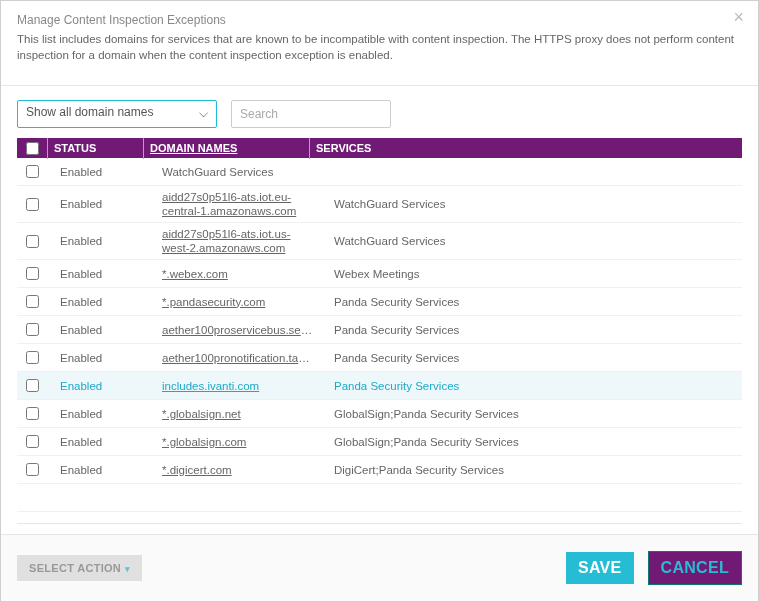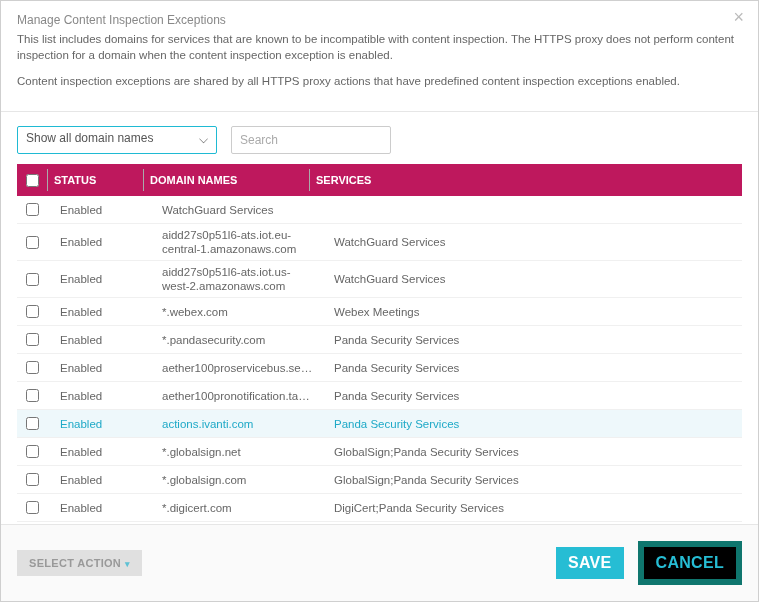--- a/index.html
+++ b/index.html
@@ -9,57 +9,56 @@
   .header { padding:12px 16px 12px 16px; border-bottom:1px solid #e6e6e6; }
   .title { font-size:12px; color:#888; font-weight:400; margin-bottom:4px; }
   .desc { font-size:11.5px; line-height:16px; color:#666; }
   .desc p { margin:0 0 10px 0; }
   .controls { display:flex; gap:14px; padding:14px 16px 10px 16px; }
   .select { width:200px; height:28px; border:1px solid #1fbad3; background:#fff; color:#555; padding:4px 24px 4px 8px; font-size:12px; position:relative; border-radius:2px; }
   .select::after { content:"⌵"; position:absolute; right:8px; top:5px; color:#555; font-size:12px; }
   .search { width:160px; height:28px; border:1px solid #ccc; padding:6px 8px; font-size:12px; border-radius:2px; }
   .search::placeholder { color:#aaa; }
   .table-wrap { flex:1; overflow:hidden; padding:0 16px; position:relative; }
-  .thead { display:flex; background:#be185d; color:#fff; font-size:11px; font-weight:bold; height:32px; align-items:center;justify-content:flex-end; }
+  .thead { display:flex; background:#701a75; color:#fff; font-size:11px; font-weight:bold; height:20px; align-items:center;justify-content:flex-end; }
   .col-cb { width:30px; display:flex; justify-content:center; }
   .col-status { width:95px; padding-left:6px; }
-  .col-domain { width:165px; padding-left:6px; }
+  .col-domain { width:165px; padding-left:6px;text-decoration:underline; }
   .col-services { flex:1; padding-left:6px; }
   .divider { width:1px; height:22px; background:#aaa; }
   .tbody { height:366px; overflow-y:scroll; border-bottom:1px solid #e6e6e6; }
   .row { display:flex; align-items:center; min-height:28px; border-bottom:1px solid #f0f0f0; font-size:11.5px; color:#666; padding:4px 0;gap:7px; }
   .row .col-domain { white-space:nowrap; overflow:hidden; text-overflow:ellipsis; padding-right:8px; }
   .row .col-cb input { margin:0; }
   .row.hl { background:#eef8fb; color:#1fa9c7; }
   .row.hl .col-status, .row.hl .col-domain, .row.hl .col-services { color:#1fa9c7; }
   .row .multi { line-height:14px; }
   .footer { border-top:1px solid #e6e6e6; padding:16px; display:flex; align-items:center; background:#fafafa; }
   .select-action { background:#e0e0e0; color:#999; font-size:11px; font-weight:bold; padding:7px 12px; border:none; letter-spacing:0.3px; cursor:pointer; }
   .select-action .chev { color:#5fc1d4; margin-left:4px; font-size:9px; }
   .spacer { flex:1; }
   .btn { font-size:16px; font-weight:bold; padding:7px 12px; border:none; cursor:pointer; letter-spacing:0.3px; }
   .btn-save { background:#26bdd4; color:#fff; margin-right:14px; }
-  .btn-cancel { background:#000000; color:#26bdd4; border:6px solid #0f766e; }
+  .btn-cancel { background:#701a75; color:#26bdd4; border:1px solid #0f766e; }
   input[type=checkbox] { width:13px; height:13px; }
   
   .tbody::-webkit-scrollbar { width:14px; }
   .tbody::-webkit-scrollbar-thumb { background:#c0c0c0; }
   .tbody::-webkit-scrollbar-track { background:#f0f0f0; }
 </style>
 </head>
 <body>
 
 <div class="modal">
   <span class="close">×</span>
 
   <div class="header">
     <div class="title">Manage Content Inspection Exceptions</div>
     <div class="desc">
       <p>This list includes domains for services that are known to be incompatible with content inspection. The HTTPS proxy does not perform content inspection for a domain when the content inspection exception is enabled.</p>
-      <p>Content inspection exceptions are shared by all HTTPS proxy actions that have predefined content inspection exceptions enabled.</p>
     </div>
   </div>
 
   <div class="controls">
     <div class="select">
       <span>Show all domain names</span>
     </div>
     <input class="search" type="text" placeholder="Search" style="">
   </div>
 
@@ -133,21 +132,21 @@
           </div>
           <div class="col-status">Enabled</div>
           <div class="col-domain">aether100pronotification.table.core.windows.net</div>
           <div class="col-services">Panda Security Services</div>
         </div>
         <div class="row hl">
           <div class="col-cb">
             <input type="checkbox" style="">
           </div>
           <div class="col-status">Enabled</div>
-          <div class="col-domain">actions.ivanti.com</div>
+          <div class="col-domain">includes.ivanti.com</div>
           <div class="col-services">Panda Security Services</div>
         </div>
         <div class="row">
           <div class="col-cb">
             <input type="checkbox" style="">
           </div>
           <div class="col-status">Enabled</div>
           <div class="col-domain">*.globalsign.net</div>
           <div class="col-services">GlobalSign;Panda Security Services</div>
         </div>

